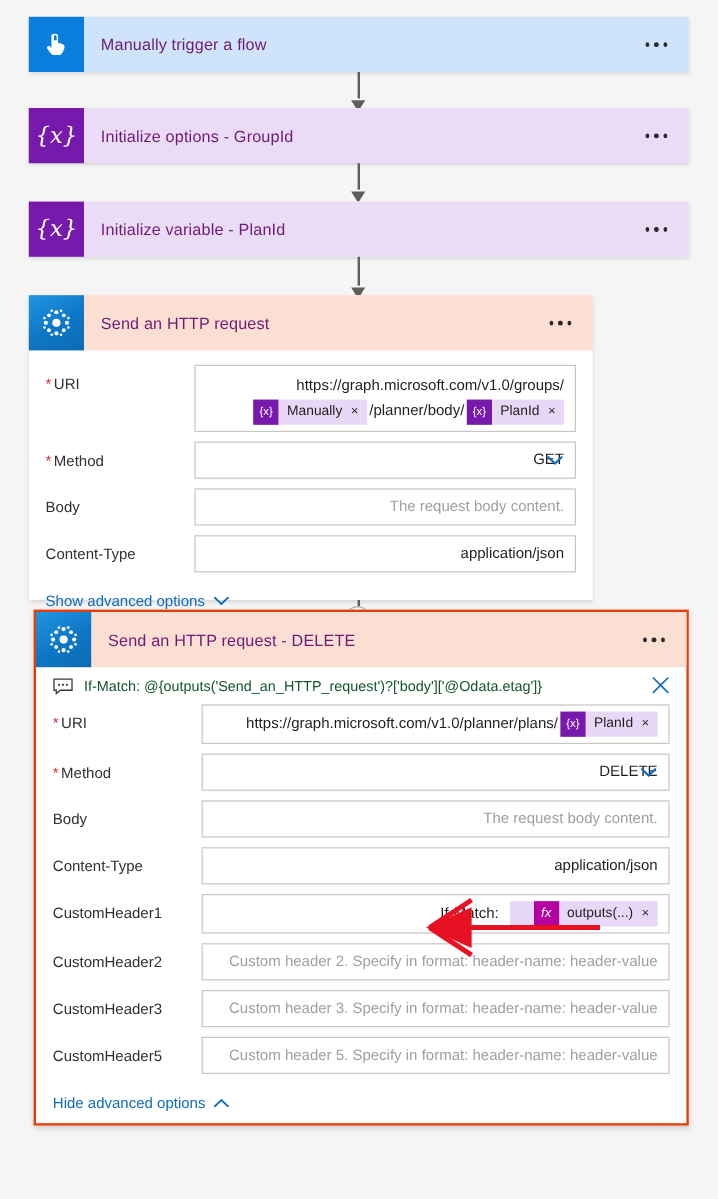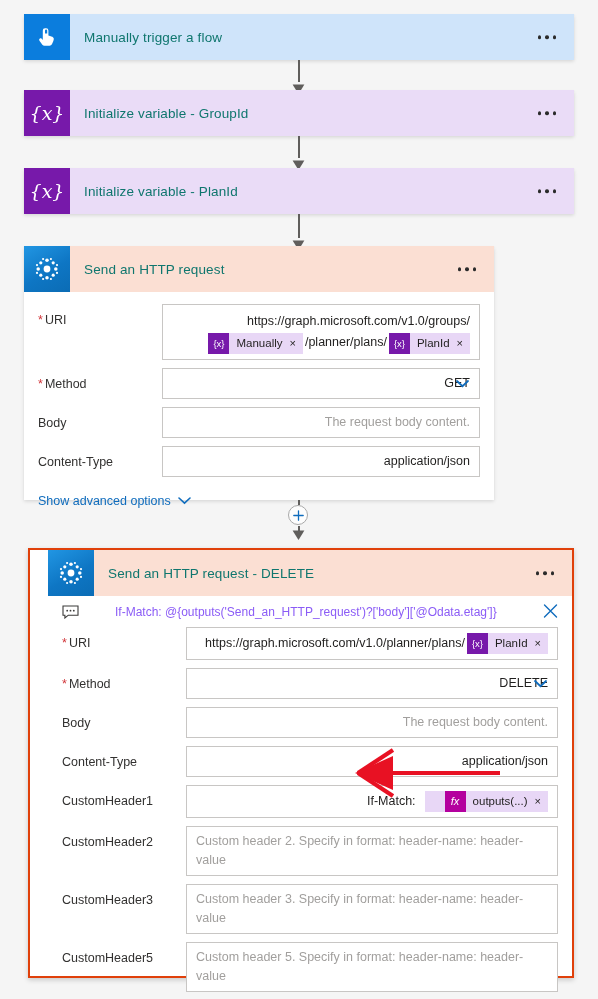--- a/index.html
+++ b/index.html
@@ -43,21 +43,21 @@
     flex: 0 0 46px;
     display: flex; align-items: center; justify-content: center;
     position: relative;
   }
   .card-icon.blue  { background: #0b7ddd; }
   .card-icon.viol  { background: #7719aa; }
   .card-icon.http  { background: linear-gradient(150deg,#2196e3 0%,#0e76c4 55%,#0b6cb5 100%); }
 
   .card-title {
     font-size: 13.5px;
-    color: #0f766e;
+    color: #701a75;
     padding-left: 14px;
     letter-spacing: .01em;
     white-space: nowrap;
   }
   .ellipsis-btn {
     position: absolute;
     right: 14px; top: 50%;
     transform: translateY(-50%);
     display: flex; gap: 4px;
     padding: 6px 4px;
@@ -145,23 +145,22 @@
   
   .comment-row {
     display: flex;
     align-items: center;
     padding: 9px 14px 6px 14px;
     position: relative;
   }
   .comment-icon { width: 17px; height: 14px; flex: 0 0 17px; margin-right: 9px; }
   .comment-text {
     font-size: 12px;
-    color: #8b5cf6;
+    color: #14532d;
     white-space: nowrap;
-    margin-left: 27px;
   }
   .comment-close {
     position: absolute;
     right: 14px; top: 50%;
     transform: translateY(-50%);
     width: 15px; height: 15px;
     cursor: pointer;
   }
 
   
@@ -244,21 +243,21 @@
           <path d="M6.5 11 0.6 1.6h11.8z" fill="#605e5c"></path>
         </svg>
     </div>
   </div>
 
   <div class="card" style="left:24px; top:90px; width:550px; height:46px;">
     <div class="card-header purple">
       <div class="card-icon viol">
         <span class="varicon">{x}</span>
       </div>
-      <div class="card-title">Initialize variable - GroupId</div>
+      <div class="card-title">Initialize options - GroupId</div>
       <div class="ellipsis-btn">
         <i></i>
         <i></i>
         <i></i>
       </div>
     </div>
   </div>
 
   <div class="connector" style="top:136px; height:30px;">
     <div class="conn-line" style="top:0; height:22px;"></div>
@@ -332,21 +331,21 @@
         <div class="flabel">
           <span class="req-star">*</span><span>URI</span>
         </div>
         <div class="fctrl tall" style="min-height:52px; align-items:flex-start; padding-top:7px;">
           <span class="uritext">https://graph.microsoft.com/v1.0/groups/</span>
           <span class="token">
             <span class="tsq var">{x}</span>
             <span class="tlabel">Manually</span>
             <span class="tx">×</span>
           </span>
-          <span class="uritext">/planner/plans/</span>
+          <span class="uritext">/planner/body/</span>
           <span class="token">
             <span class="tsq var">{x}</span>
             <span class="tlabel">PlanId</span>
             <span class="tx">×</span>
           </span>
         </div>
       </div>
 
       
       <div class="frow">
@@ -399,21 +398,21 @@
       </svg>
     </div>
     <div class="conn-line" style="top:26px; height:5px;"></div>
     <div class="conn-head" style="top:26px;">
       <svg width="13" height="11" viewBox="0 0 13 11">
           <path d="M6.5 11 0.6 1.6h11.8z" fill="#605e5c"></path>
         </svg>
     </div>
   </div>
 
-  <div class="card selected" style="left:28px; top:548px; width:546px; height:430px;padding-left:18px;">
+  <div class="card selected" style="left:28px; top:508px; width:546px; height:430px;">
     <div class="card-header peach">
       <div class="card-icon http">
         <svg width="28" height="28" viewBox="0 0 28 28" aria-hidden="true">
           <g fill="#ffffff">
             <circle cx="14" cy="14" r="3.4"></circle>
             <circle cx="14" cy="5.2" r="1.75"></circle>
             <circle cx="14" cy="22.8" r="1.75"></circle>
             <circle cx="5.2" cy="14" r="1.75"></circle>
             <circle cx="22.8" cy="14" r="1.75"></circle>
             <circle cx="7.8" cy="7.8" r="1.6"></circle>

